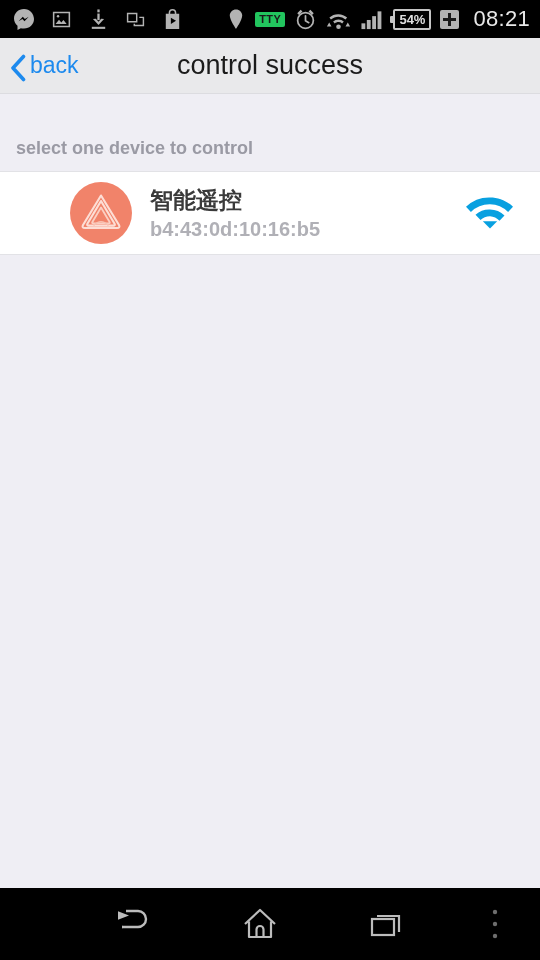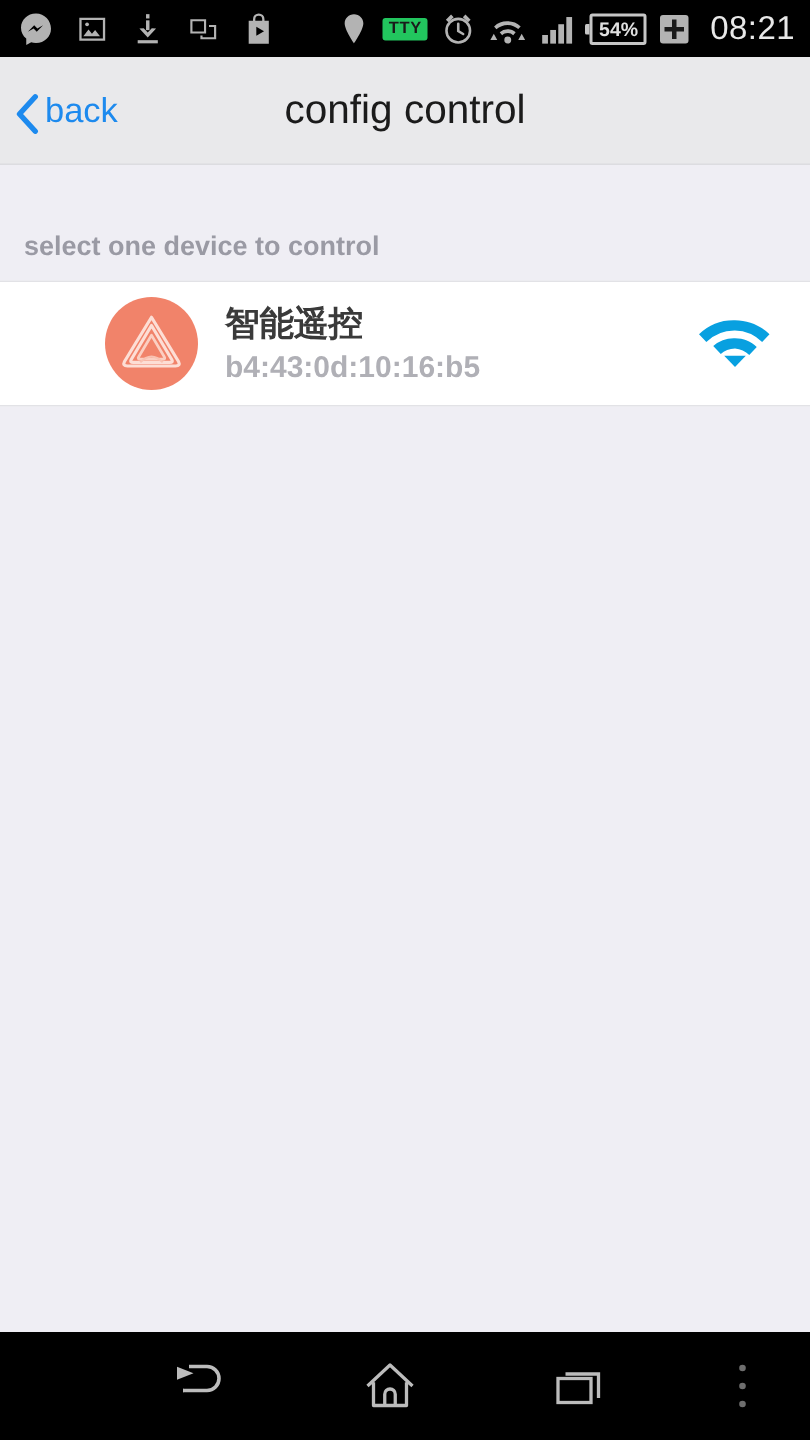--- a/index.html
+++ b/index.html
@@ -104,21 +104,21 @@
   .plus-box::before, .plus-box::after {
     content: "";
     position: absolute;
     background: #1a1a1a;
   }
   .plus-box::before { left: 8px; top: 3px; width: 3px; height: 13px; }
   .plus-box::after  { left: 3px; top: 8px; width: 13px; height: 3px; }
 
   
   .header {
-    height: 72px;
+    height: 56px;
     background: #e9e9eb;
     border-bottom: 1px solid #dcdce0;
     display: flex;
     align-items: center;
     position: relative;
     flex: 0 0 auto;
   }
   .back-btn {
     display: flex;
     align-items: center;
@@ -336,21 +336,21 @@
 
   <div class="header">
     <div class="back-btn">
       <span class="chevron-left">
         <svg width="16" height="28" viewBox="0 0 16 28">
           <path d="M13.5 2.5L3 14l10.5 11.5" fill="none" stroke="#1d8aee" stroke-width="3.6" stroke-linecap="round" stroke-linejoin="round"></path>
         </svg>
       </span>
       <span class="back-label">back</span>
     </div>
-    <div class="header-title">config control</div>
+    <div class="header-title">control success</div>
   </div>
 
   <div class="content">
 
     <div class="section-hint">select one device to control</div>
 
     <div class="device-list">
 
       <div class="device-row">
 

